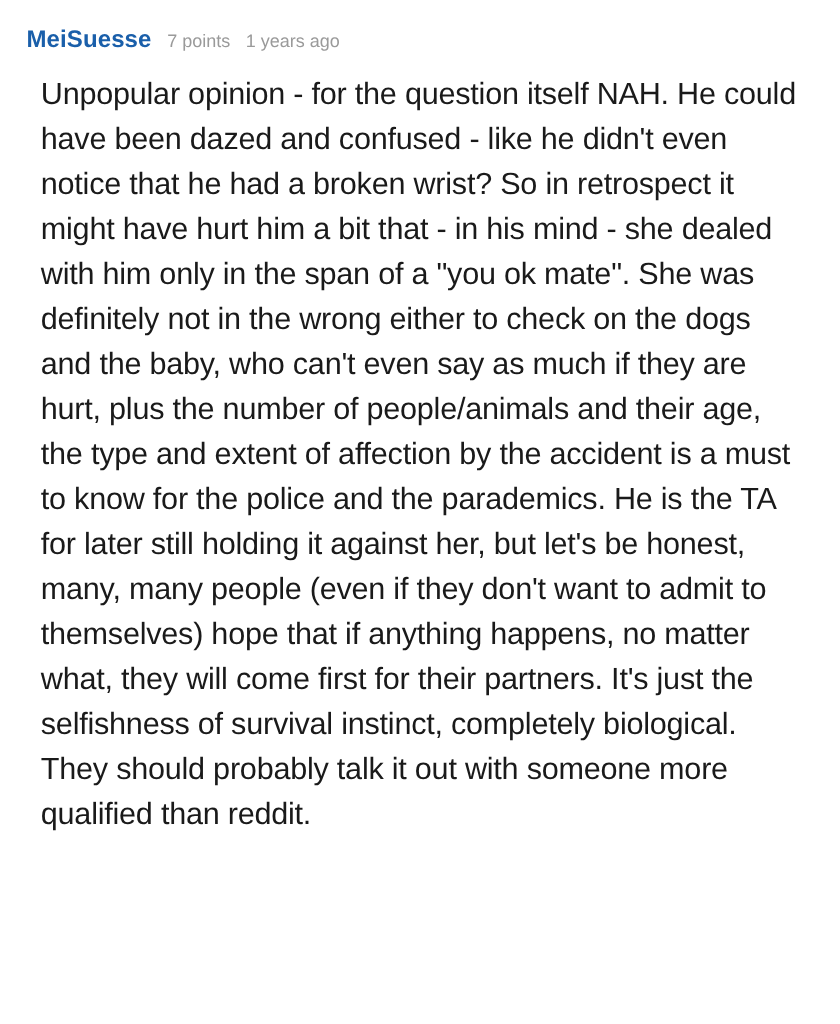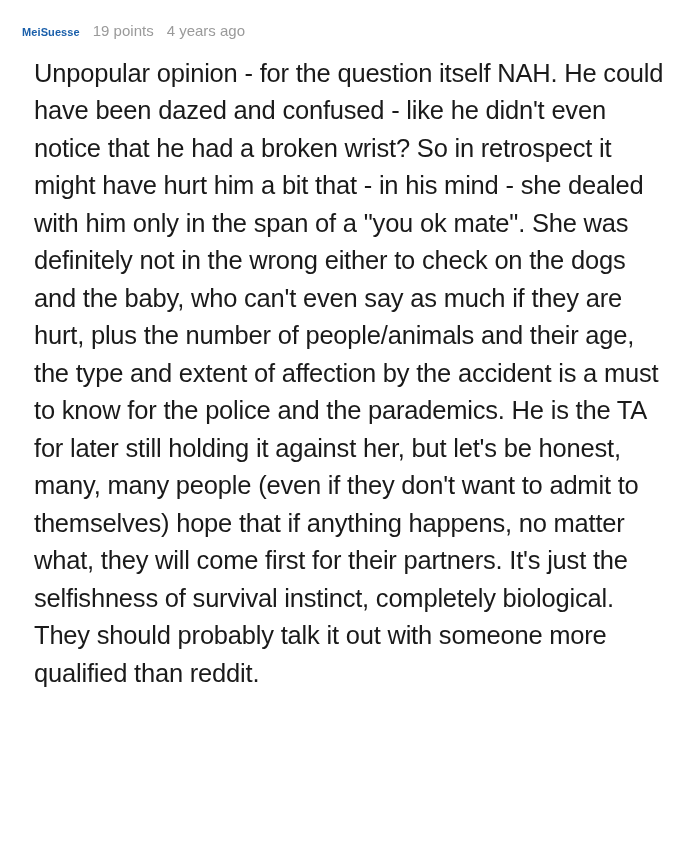--- a/index.html
+++ b/index.html
@@ -21,21 +21,21 @@
     background: #ffffff;
   }
   .comment-header {
     display: flex;
     align-items: baseline;
     gap: 13px;
     margin-bottom: 16px;
     white-space: nowrap;
   }
   .author {
-    font-size: 11px;
+    font-size: 20px;
     font-weight: bold;
     color: #1a5faa;
     letter-spacing: 0.1px;
   }
   .meta {
     font-size: 15px;
     color: #9a9a9a;
     font-weight: normal;
   }
   .comment-body {
@@ -48,19 +48,19 @@
   .comment-body p {
     margin: 12px;
   }
 </style>
 </head>
 <body>
 
 <div class="comment">
   <div class="comment-header">
     <span class="author">MeiSuesse</span>
-    <span class="meta">19 points</span>
-    <span class="meta">4 years ago</span>
+    <span class="meta">7 points</span>
+    <span class="meta">1 years ago</span>
   </div>
   <div class="comment-body">
     <p>Unpopular opinion - for the question itself NAH. He could have been dazed and confused - like he didn't even notice that he had a broken wrist? So in retrospect it might have hurt him a bit that - in his mind - she dealed with him only in the span of a "you ok mate". She was definitely not in the wrong either to check on the dogs and the baby, who can't even say as much if they are hurt, plus the number of people/animals and their age, the type and extent of affection by the accident is a must to know for the police and the parademics. He is the TA for later still holding it against her, but let's be honest, many, many people (even if they don't want to admit to themselves) hope that if anything happens, no matter what, they will come first for their partners. It's just the selfishness of survival instinct, completely biological. They should probably talk it out with someone more qualified than reddit.</p>
   </div>
 </div>
 
 </body></html>

